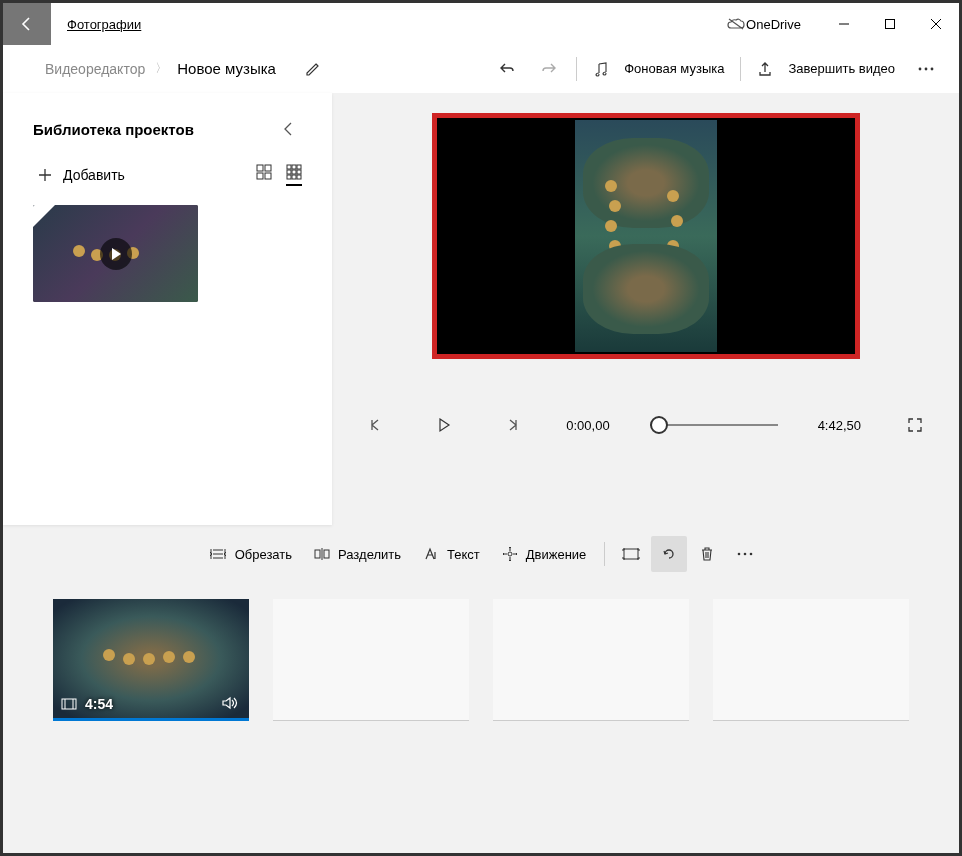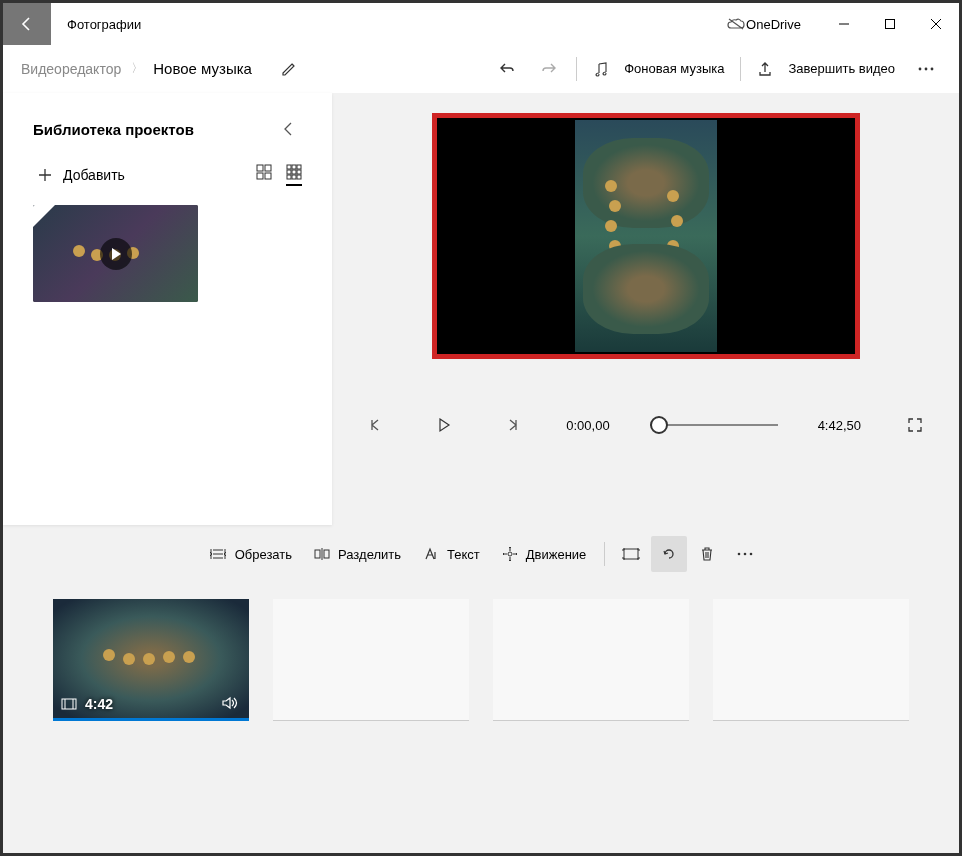--- a/index.html
+++ b/index.html
@@ -1,26 +1,26 @@
 <!DOCTYPE html>
 <html><head>
 <meta charset="utf-8">
 <style>
 * { box-sizing: border-box; margin: 0; padding: 0; font-family: "Segoe UI", Arial, sans-serif; }
 html, body { width: 962px; height: 856px; overflow: hidden; }
 .window { width: 962px; height: 856px; border: 3px solid #333; background: #fff; display: flex; flex-direction: column; position: relative; }
 .titlebar { height: 42px; background: #fff; display: flex; align-items: center; }
 .back-btn { width: 48px; height: 42px; background: #767676; display: flex; align-items: center; justify-content: center; color: #fff; cursor: pointer; }
-.app-title { margin-left: 16px; font-size: 13px; color: #000; }
+.app-title { margin-left: 16px; font-size: 13px; color: #000; text-decoration: underline; }
 .title-spacer { flex: 1; }
 .onedrive { display: flex; align-items: center; font-size: 13px; color: #000; margin-right: 20px; cursor: pointer; }
 .win-controls { display: flex; }
 .win-btn { width: 46px; height: 42px; display: flex; align-items: center; justify-content: center; cursor: pointer; }
 .toolbar { height: 48px; display: flex; align-items: center; padding: 0 12px; border-bottom: 1px solid transparent; }
-.crumb { font-size: 14px; color: #888; padding: 0 6px; }
+.crumb { font-size: 14px; color: #888; padding: 0 6px; margin-left: 24px; }
 .chev { color: #aaa; font-size: 12px; padding: 0 4px; }
 .title-input { font-size: 15px; color: #000; padding: 2px 6px; }
 .pencil { margin-left: 10px; cursor: pointer; }
 .toolbar-spacer { flex: 1; }
 .tb-icon { width: 42px; height: 42px; display: flex; align-items: center; justify-content: center; cursor: pointer; color: #333; }
 .tb-group { display: flex; align-items: flex-start; gap: 15px; padding: 0 10px; cursor: pointer; font-size: 13px; }
 .sep { width: 1px; height: 24px; background: #ccc; margin: 0 6px; }
 .body { flex: 1; display: flex; flex-direction: column; background: #f2f2f2; }
 .upper { display: flex; height: 436px; }
 .library { width: 405px; background: #fff; margin: 0 0 4px 0; padding: 22px 30px 10px 30px; display: flex; flex-direction: column; box-shadow: 0 1px 3px rgba(0,0,0,0.08); position: relative; }
@@ -308,21 +308,21 @@
           <div class="el-dot" style="top:54px;left:90px"></div>
           <div class="el-dot" style="top:52px;left:110px"></div>
           <div class="el-dot" style="top:52px;left:130px"></div>
         </div>
         <div class="clip-overlay">
           <svg width="16" height="12" viewBox="0 0 16 12">
               <rect x="1" y="1" width="14" height="10" stroke="#fff" fill="none"></rect>
               <line x1="4" y1="1" x2="4" y2="11" stroke="#fff"></line>
               <line x1="12" y1="1" x2="12" y2="11" stroke="#fff"></line>
             </svg>
-          <span>4:42</span>
+          <span>4:54</span>
         </div>
         <div class="clip-sound">
           <svg width="18" height="14" viewBox="0 0 18 14">
               <path d="M2 5 H5 L9 2 V12 L5 9 H2 Z M11 4 Q14 7 11 10 M13 2 Q18 7 13 12" stroke="#fff" stroke-width="1.2" fill="none"></path>
             </svg>
         </div>
       </div>
       <div class="clip empty"></div>
       <div class="clip empty"></div>
       <div class="clip empty"></div>

